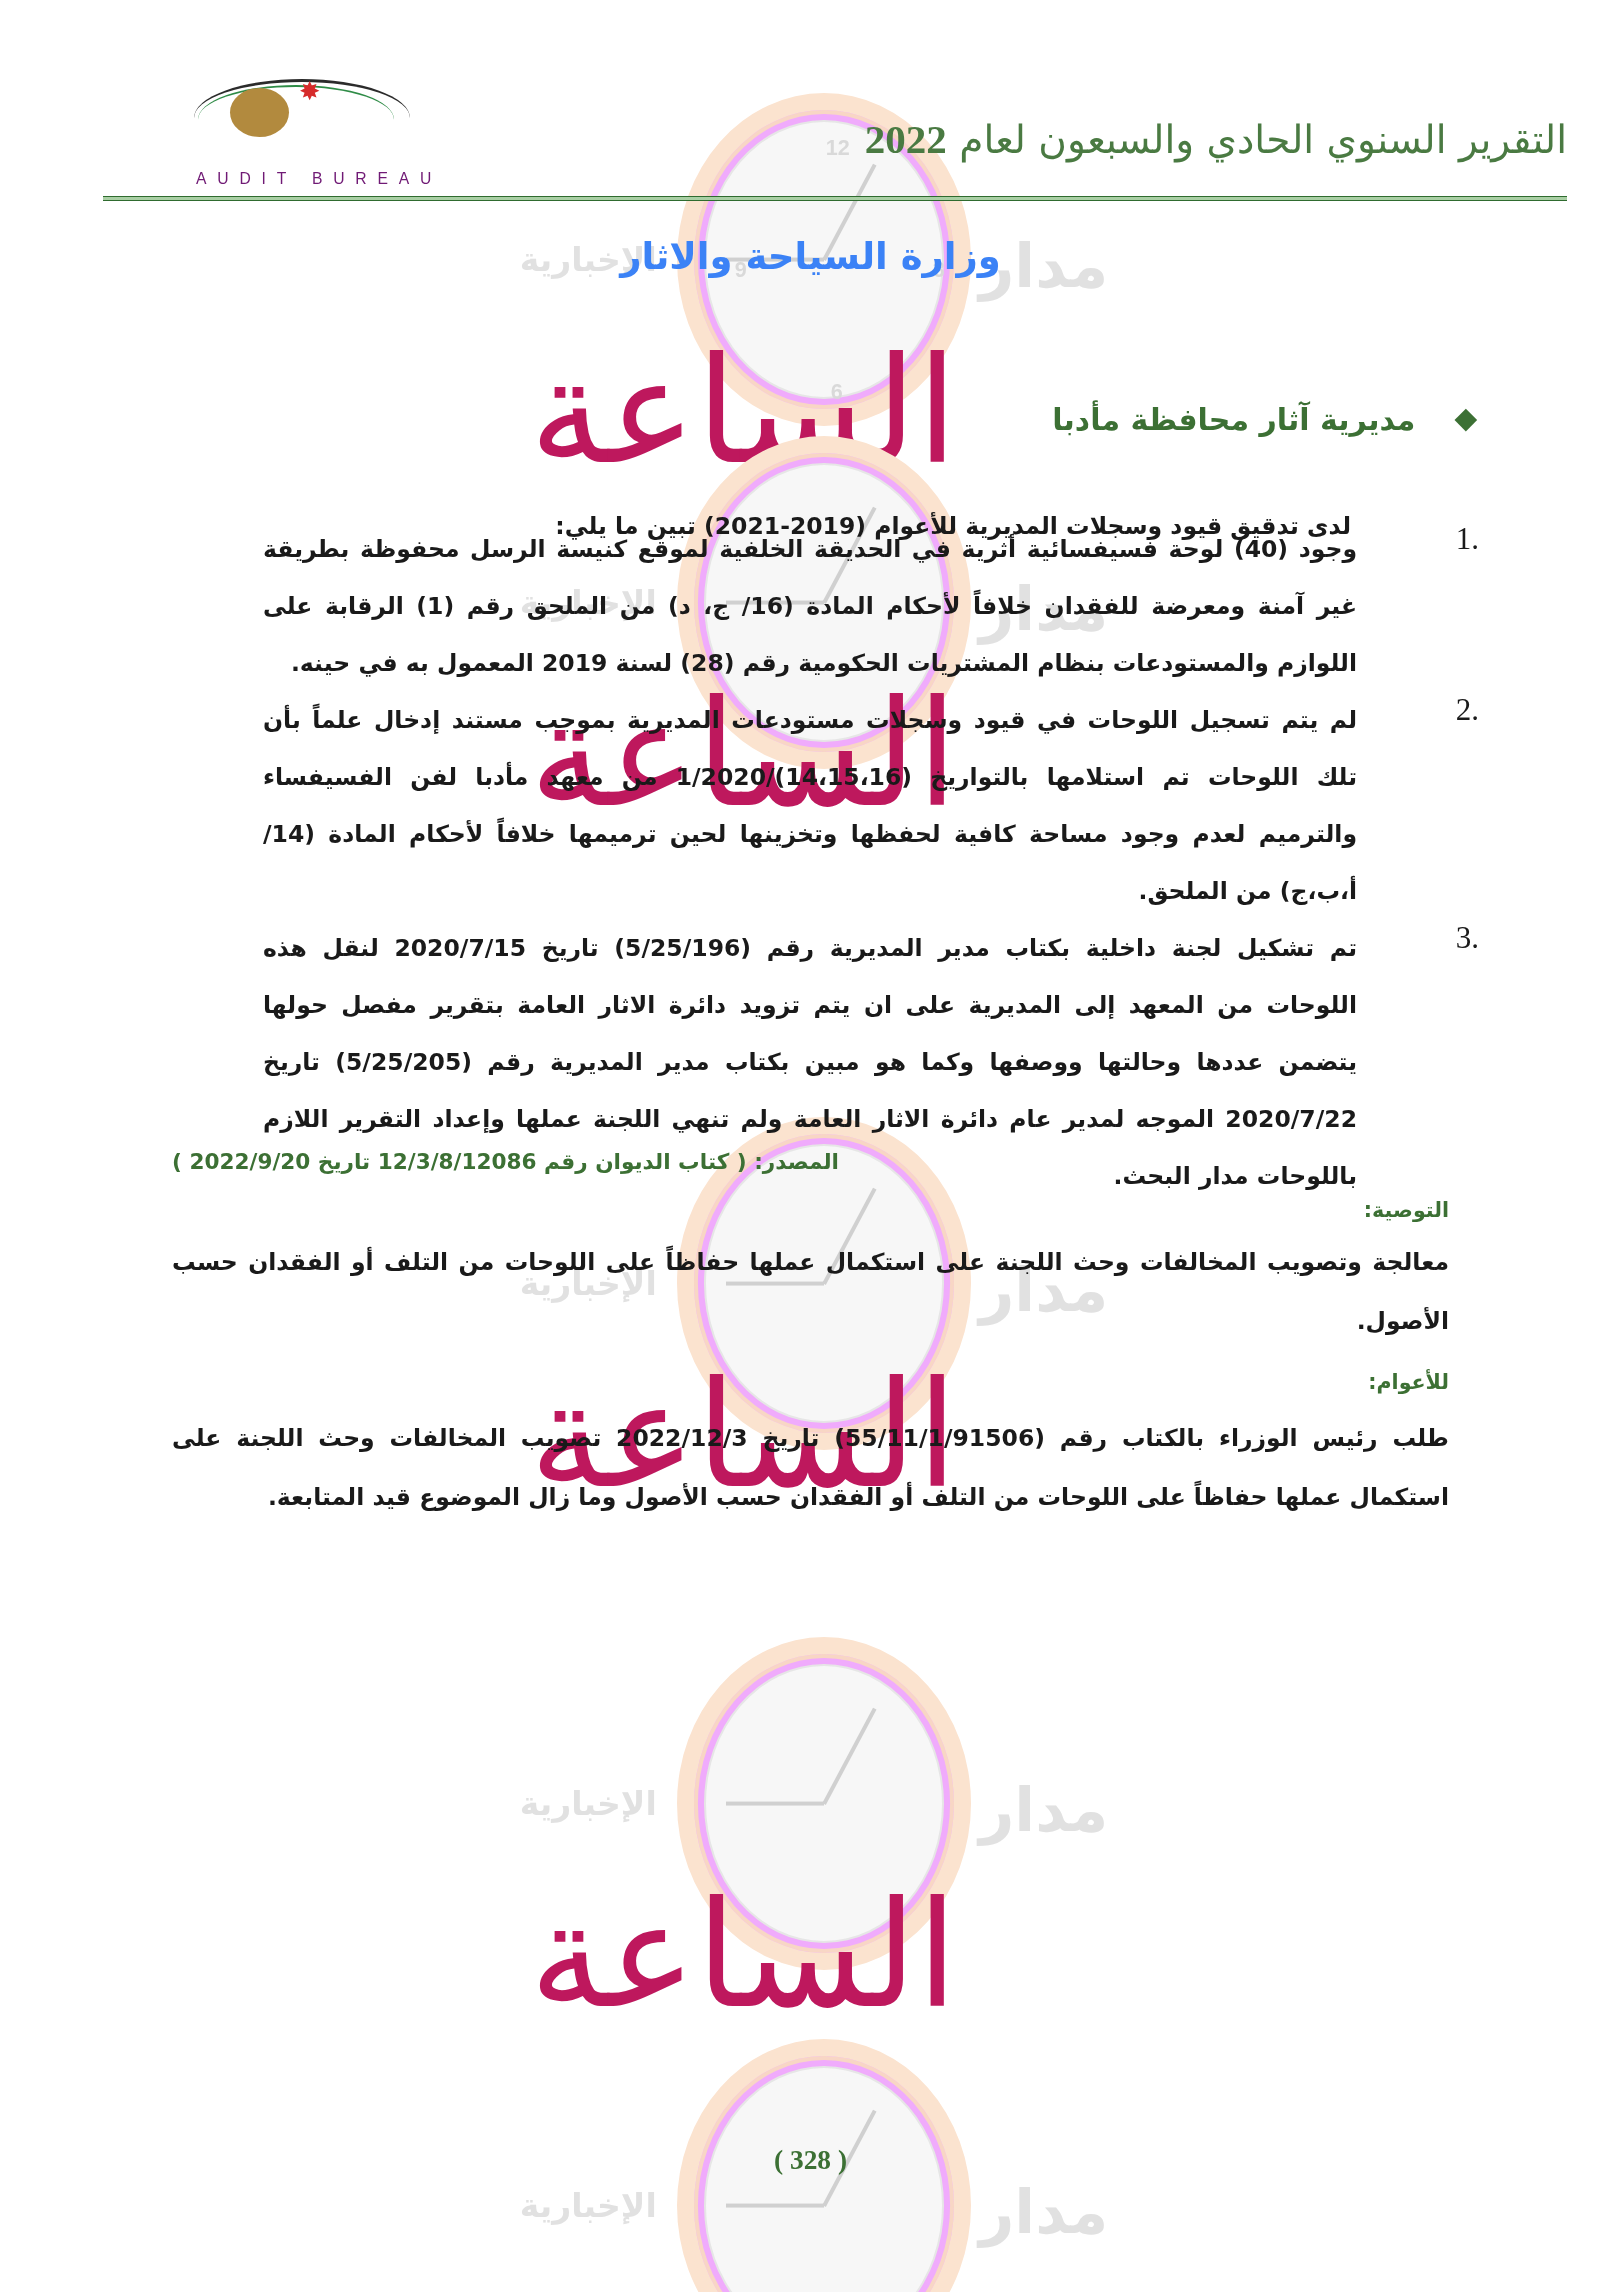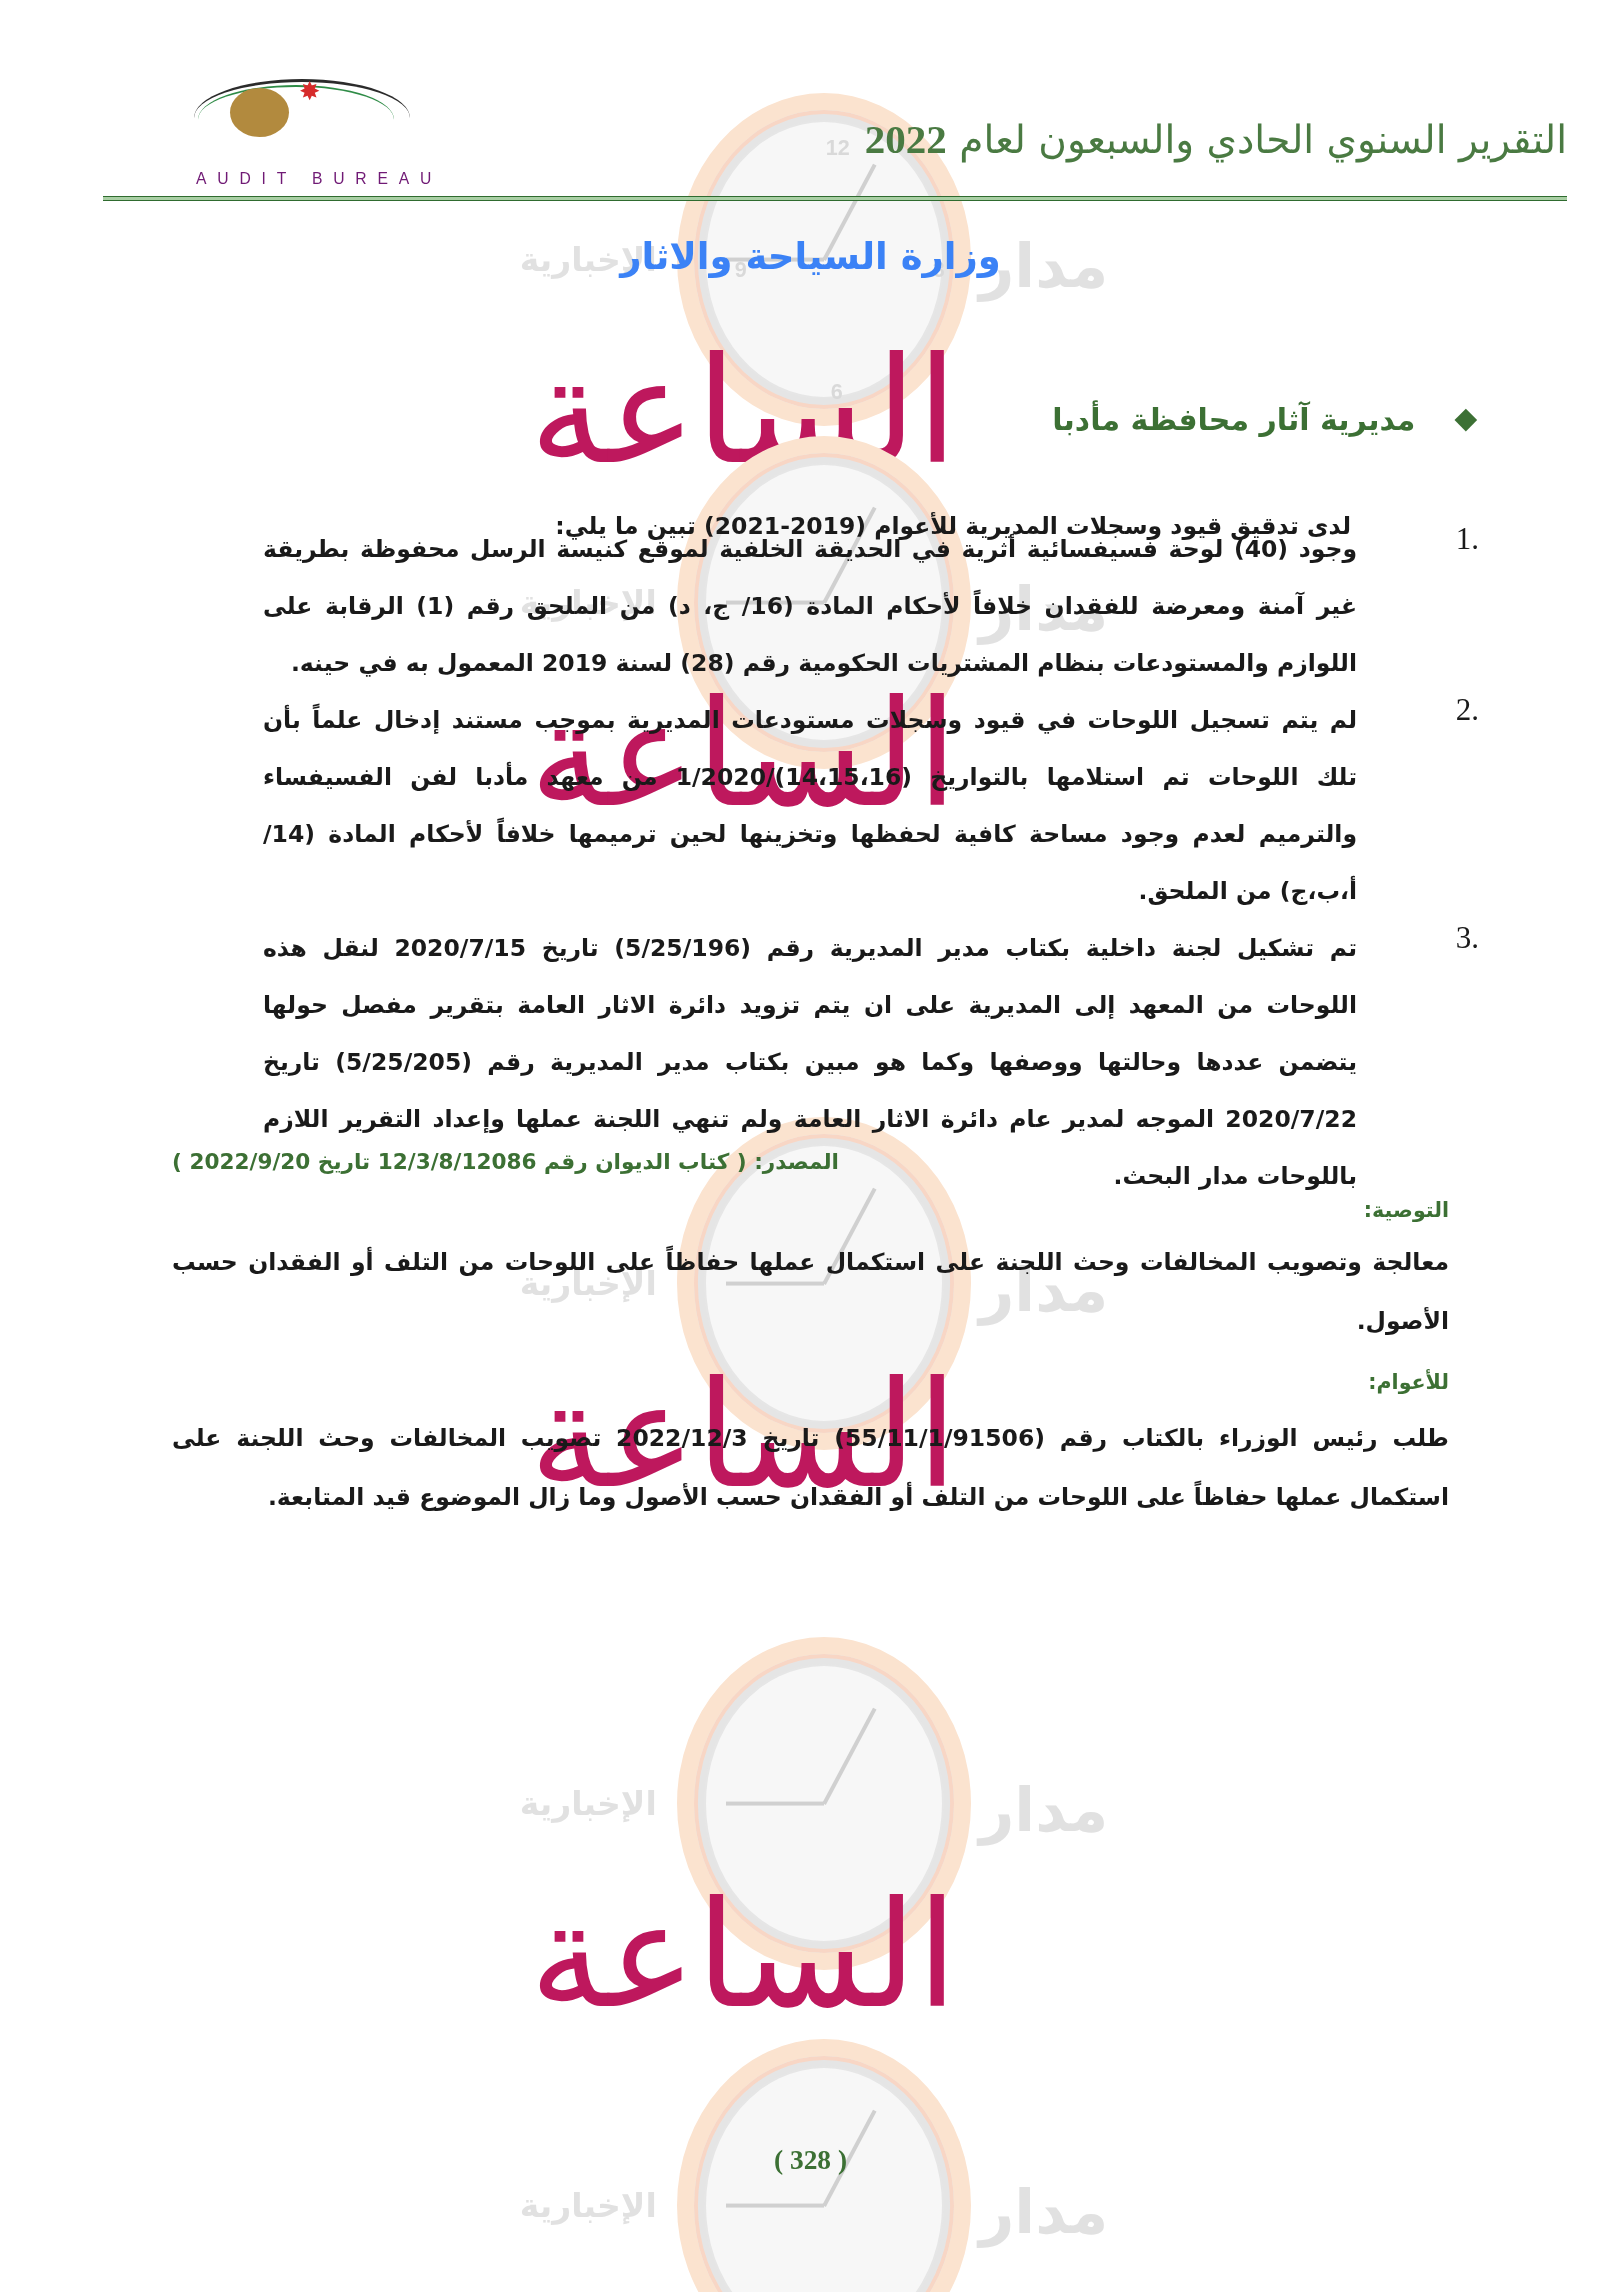--- a/index.html
+++ b/index.html
@@ -18,21 +18,21 @@
     height: 431px;
     left: 510px;
     pointer-events: none;
     z-index: 0;
   }
   .wm .clock {
     position: absolute;
     left: 167px; top: 0;
     width: 294px; height: 333px;
     border-radius: 50%;
-    background: #e5e5e5;
+    background: #f0abfc;
     border: 17.6px solid #fbe3cf;
     box-shadow: inset 0 0 0 3.9px #f8d6c5;
   }
   .wm .clock .face {
     position: absolute; inset: 9.8px;
     border-radius: 50%;
     background: #f7f7f7;
     border: 2px solid #e6e6e6;
   }
   .wm .clock .num {

